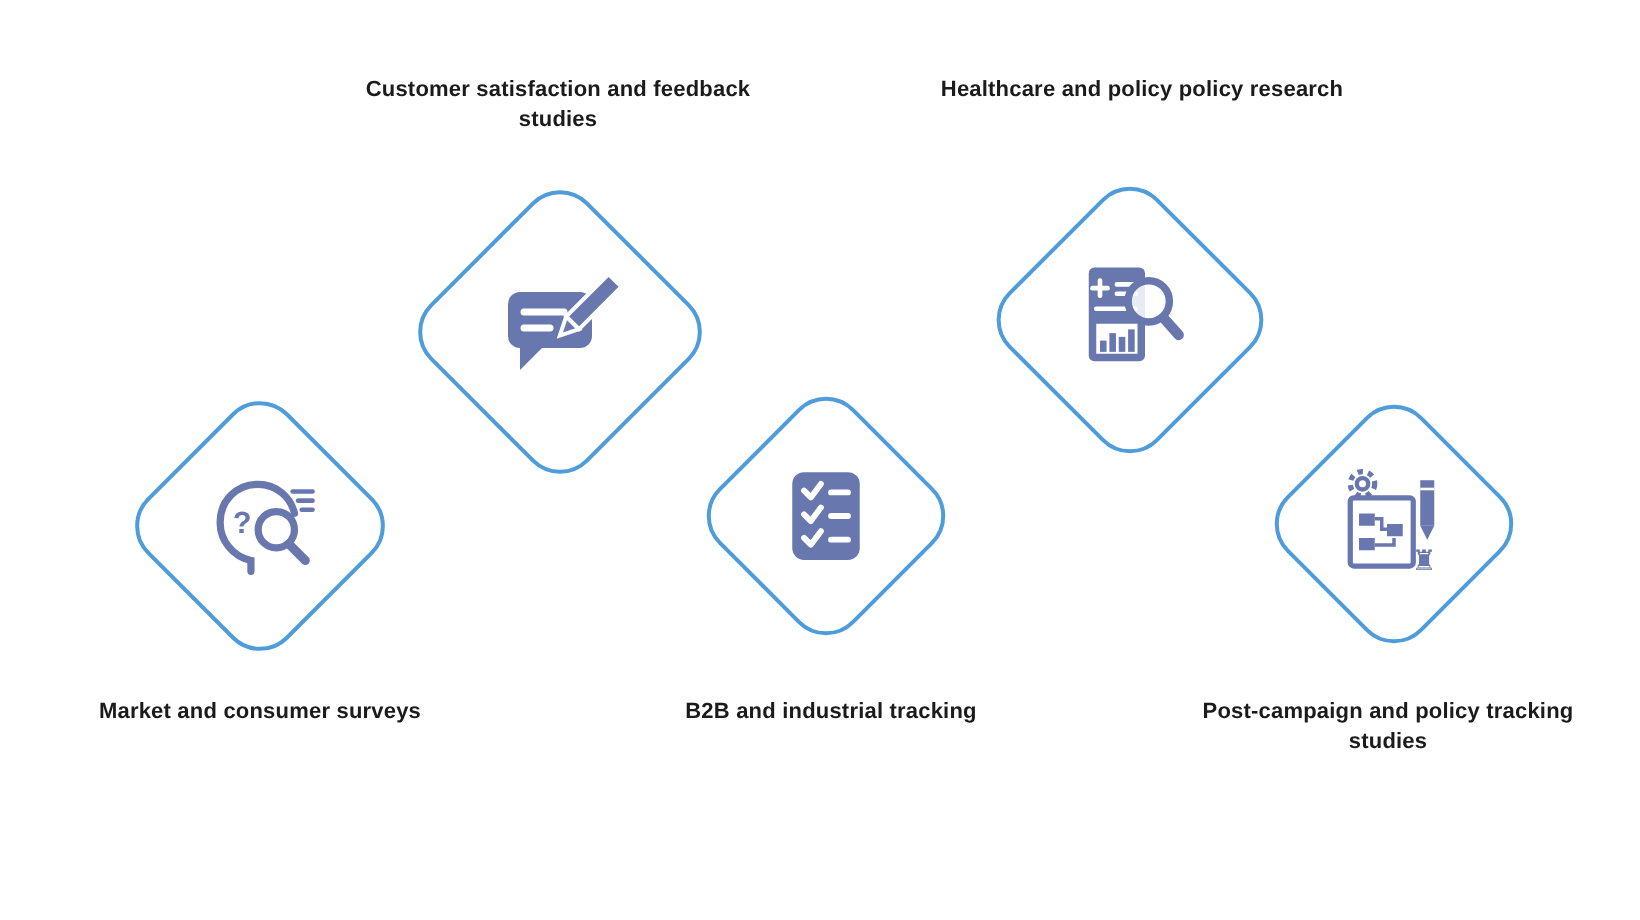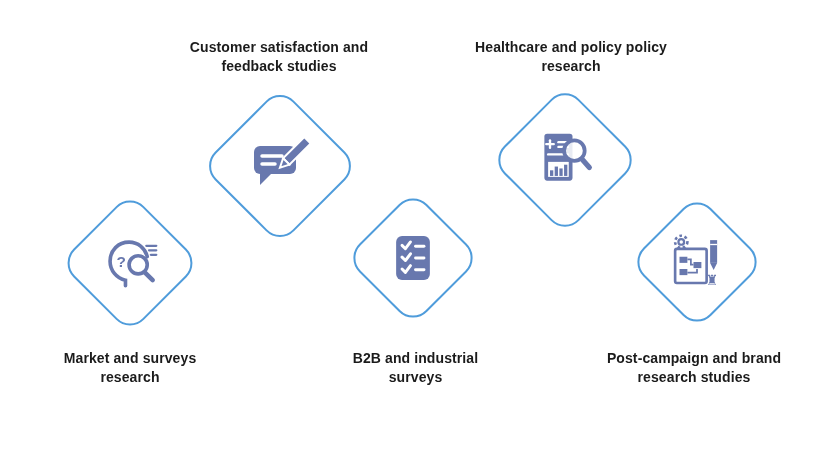--- a/index.html
+++ b/index.html
@@ -23,21 +23,21 @@
     border:2.5px solid var(--diamond-outline);
     border-radius:20px;
     transform:rotate(45deg);
     display:flex;align-items:center;justify-content:center;
   }
   .icon-holder{transform:rotate(-45deg);display:flex;align-items:center;justify-content:center;}
   .label{
     position:absolute;
     text-align:center;
     font-weight:700;
-    font-size:14px;
+    font-size:11px;
     line-height:1.35;
     color:var(--label-text);
     letter-spacing:.1px;
   }
   
   .d1{left:80px;top:213px;width:100px;height:100px;}
   .d2{left:224px;top:110px;width:112px;height:112px;}
   .d3{left:365px;top:210px;width:96px;height:96px;}
   .d4{left:512px;top:107px;width:106px;height:106px;}
   .d5{left:649px;top:214px;width:96px;height:96px;}
@@ -68,21 +68,21 @@
           <circle class="strokeb fillw" cx="41" cy="34" r="10" stroke-width="4" style="fill:#fff"></circle>
           <line class="strokeb" x1="48" y1="42" x2="57" y2="51" stroke-width="5" stroke-linecap="round"></line>
           <g class="strokeb" stroke-width="2.5" stroke-linecap="round">
             <line x1="50" y1="13" x2="61" y2="13"></line>
             <line x1="53" y1="18" x2="61" y2="18"></line>
             <line x1="55" y1="23" x2="61" y2="23"></line>
           </g>
         </svg>
       </div>
     </div>
-    <div class="label l1">Market and surveys research</div>
+    <div class="label l1">Market and consumer surveys</div>
   </div>
 
   <div class="item">
     <div class="diamond d2">
       <div class="icon-holder">
         <svg viewBox="0 0 64 64" width="64" height="64" aria-hidden="true">
           <rect class="fillb" x="6" y="12" width="42" height="28" rx="6"></rect>
           <polygon class="fillb" points="12,38 25,38 12,51"></polygon>
           <line class="strokew" x1="14" y1="22" x2="34" y2="22" stroke-width="3.5" stroke-linecap="round"></line>
           <line class="strokew" x1="14" y1="30" x2="27" y2="30" stroke-width="3.5" stroke-linecap="round"></line>
@@ -105,21 +105,21 @@
             <polyline points="19,17 23,21 29,13"></polyline>
             <polyline points="19,31 23,35 29,27"></polyline>
             <polyline points="19,45 23,49 29,41"></polyline>
             <line x1="35" y1="18" x2="45" y2="18"></line>
             <line x1="35" y1="32" x2="45" y2="32"></line>
             <line x1="35" y1="46" x2="45" y2="46"></line>
           </g>
         </svg>
       </div>
     </div>
-    <div class="label l3">B2B and industrial surveys</div>
+    <div class="label l3">B2B and industrial tracking</div>
   </div>
 
   <div class="item">
     <div class="diamond d4">
       <div class="icon-holder">
         <svg viewBox="0 0 64 64" width="60" height="60" aria-hidden="true">
           <rect class="fillb" x="10" y="4" width="30" height="50" rx="3"></rect>
           <g class="strokew" stroke-width="2.5" stroke-linecap="round">
             <line x1="16" y1="11" x2="16" y2="19"></line>
             <line x1="12" y1="15" x2="20" y2="15"></line>
@@ -159,16 +159,16 @@
           <circle class="strokeb" cx="14" cy="9" r="7" stroke-width="3" stroke-dasharray="3 3"></circle>
           <circle class="fillb" cx="14" cy="9" r="4.5"></circle>
           <circle class="fillw" cx="14" cy="9" r="2"></circle>
           <rect class="fillb" x="47" y="7" width="8" height="26"></rect>
           <line class="strokew" x1="47" y1="12" x2="55" y2="12" stroke-width="1.5"></line>
           <polygon class="fillb" points="47,33 55,33 51,41"></polygon>
           <text class="rook" x="42" y="58">♜</text>
         </svg>
       </div>
     </div>
-    <div class="label l5">Post-campaign and brand research studies</div>
+    <div class="label l5">Post-campaign and policy tracking studies</div>
   </div>
 
 </div>
 
 </body></html>

